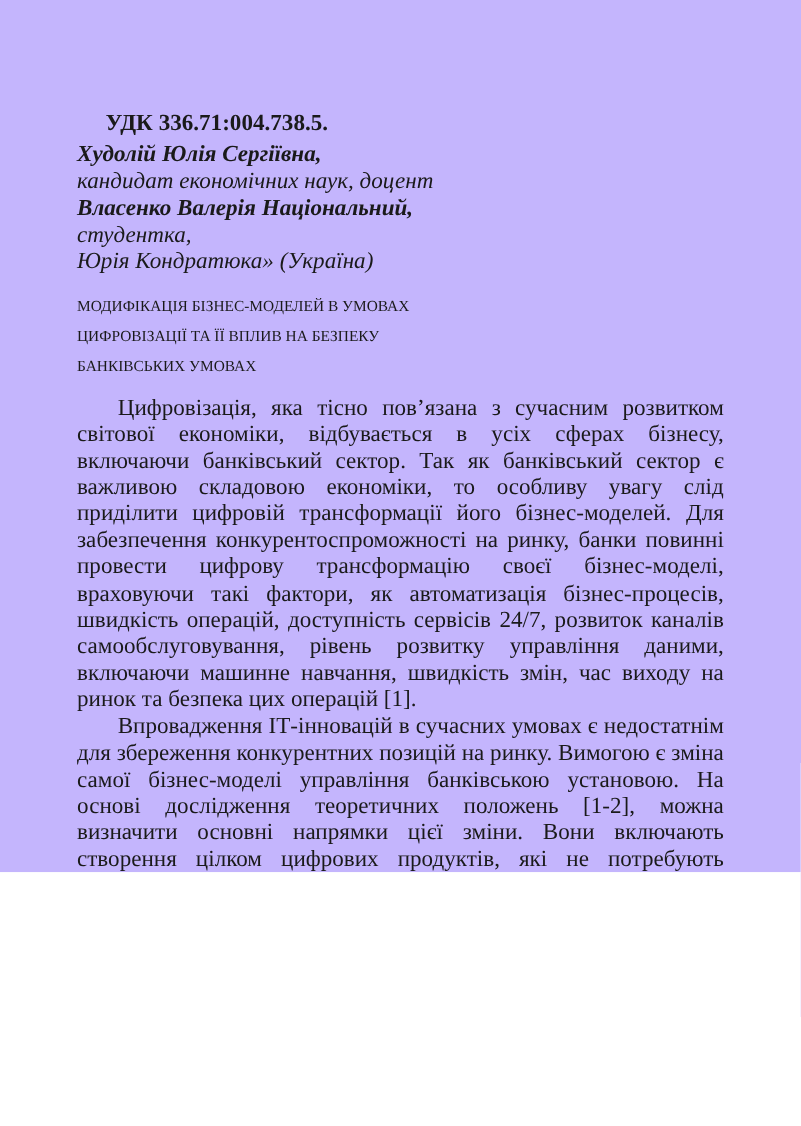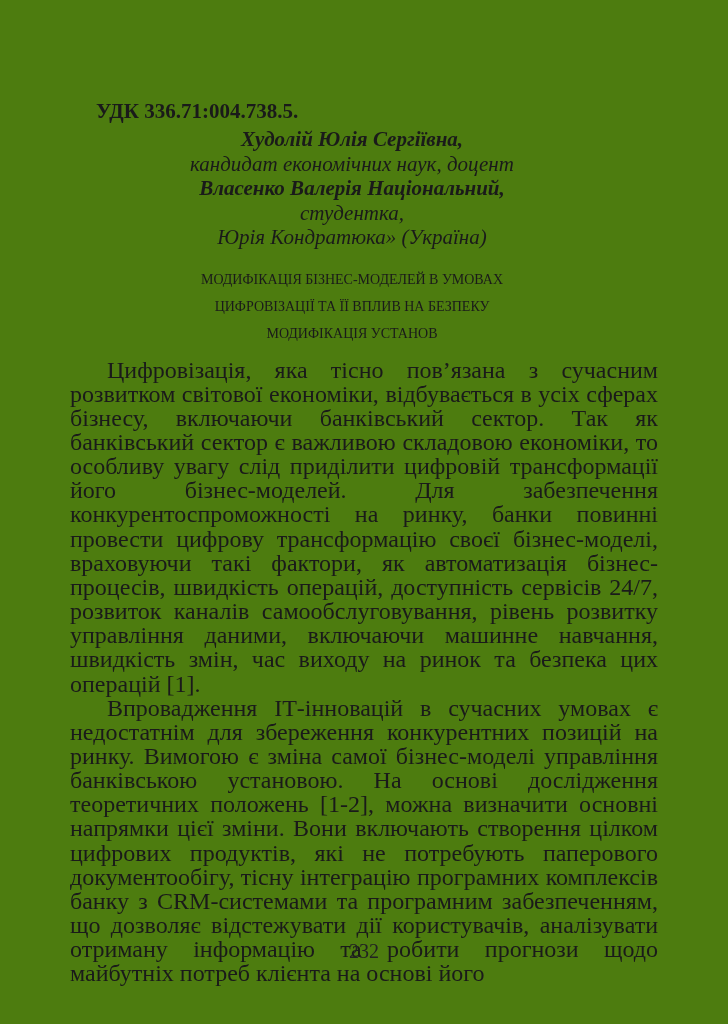--- a/index.html
+++ b/index.html
@@ -3,63 +3,63 @@
 <meta charset="utf-8">
 <style>
   html, body {
     margin: 0;
     padding: 0;
     background: #ffffff;
   }
   .page {
     position: relative;
     width: 728px;
-    height: 1024px;
+    height: 793px;
     margin: 0 auto;
-    background: #4d7c0f;
+    background: #c4b5fd;
     color: #1a1a1a;
     font-family: "Liberation Serif", "DejaVu Serif", serif;
     overflow: hidden;
   }
   .content {
     position: absolute;
     left: 70px;
     top: 99px;
     width: 588px;
   }
   .udk {
     font-size: 21px;
     font-weight: bold;
     line-height: 25px;
     padding-left: 26px;
     margin: 0 0 3px 0;
   }
   .ctr {
-    text-align: center;
+    text-align: left;
     padding-right: 24px; 
   }
   .hline {
     font-size: 21px;
     line-height: 24.5px;
   }
   .bi {
     font-weight: bold;
     font-style: italic;
   }
   .it {
     font-style: italic;
   }
   .title {
     font-size: 14px;
     line-height: 27px;
     font-weight: normal;
     margin: 16px 0 11px 0;
   }
   .par {
-    font-size: 24px;
+    font-size: 21px;
     line-height: 24.15px;
     text-align: justify;
     text-indent: 37px;
     margin: 0;
   }
   .pageno {
     position: absolute;
     left: 0;
     top: 940px;
     width: 100%;
@@ -81,21 +81,21 @@
       <div class="hline bi">Худолій Юлія Сергіївна,</div>
       <div class="hline it">кандидат економічних наук, доцент</div>
       <div class="hline bi">Власенко Валерія Національний,</div>
       <div class="hline it">студентка,</div>
       <div class="hline it">Юрія Кондратюка» (Україна)</div>
     </div>
 
     <div class="title ctr">
       <div>МОДИФІКАЦІЯ БІЗНЕС-МОДЕЛЕЙ В УМОВАХ</div>
       <div>ЦИФРОВІЗАЦІЇ ТА ЇЇ ВПЛИВ НА БЕЗПЕКУ</div>
-      <div>МОДИФІКАЦІЯ УСТАНОВ</div>
+      <div>БАНКІВСЬКИХ УМОВАХ</div>
     </div>
 
     <p class="par">Цифровізація, яка тісно пов’язана з сучасним розвитком світової економіки, відбувається в усіх сферах бізнесу, включаючи банківський сектор. Так як банківський сектор є важливою складовою економіки, то особливу увагу слід приділити цифровій трансформації його бізнес-моделей. Для забезпечення конкурентоспроможності на ринку, банки повинні провести цифрову трансформацію своєї бізнес-моделі, враховуючи такі фактори, як автоматизація бізнес-процесів, швидкість операцій, доступність сервісів 24/7, розвиток каналів самообслуговування, рівень розвитку управління даними, включаючи машинне навчання, швидкість змін, час виходу на ринок та безпека цих операцій [1].</p>
 
     <p class="par">Впровадження ІТ-інновацій в сучасних умовах є недостатнім для збереження конкурентних позицій на ринку. Вимогою є зміна самої бізнес-моделі управління банківською установою. На основі дослідження теоретичних положень [1-2], можна визначити основні напрямки цієї зміни. Вони включають створення цілком цифрових продуктів, які не потребують паперового документообігу, тісну інтеграцію програмних комплексів банку з CRM-системами та програмним забезпеченням, що дозволяє відстежувати дії користувачів, аналізувати отриману інформацію та робити прогнози щодо майбутніх потреб клієнта на основі його</p>
 
   </div>
 
   <div class="pageno">232</div>
 </div>

